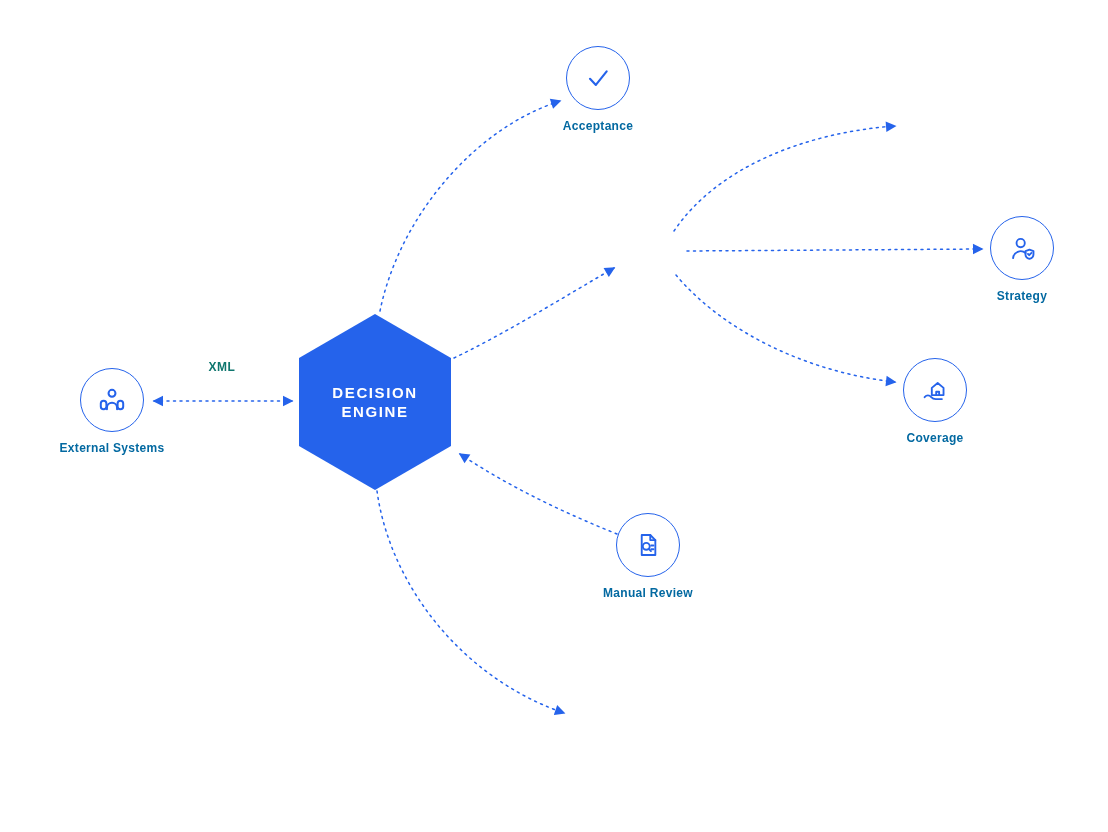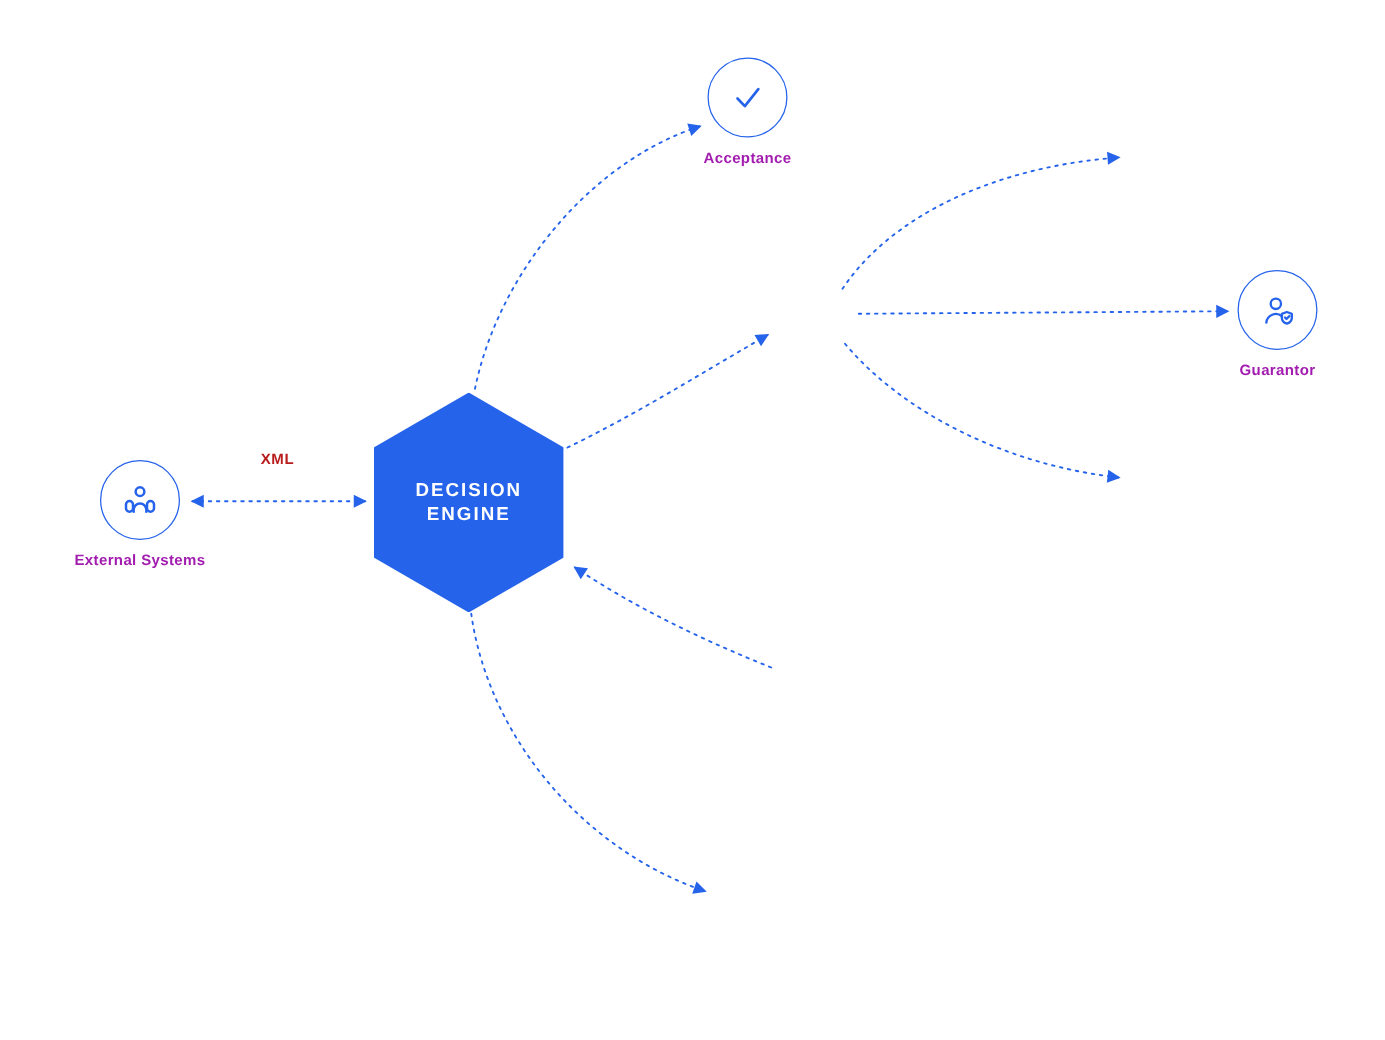--- a/index.html
+++ b/index.html
@@ -22,38 +22,38 @@
     width:64px;height:64px;border-radius:50%;
     background:#ffffff;border:1.6px solid #2563eb;
     display:flex;align-items:center;justify-content:center;
     box-sizing:border-box;
   }
   .node-circle.filled{background:#2563eb;border-color:#2563eb;}
   .node-circle svg{width:32px;height:32px;display:block;}
   .node-label{
     margin-top:10px;
     font-size:12px;font-weight:700;letter-spacing:.3px;
-    color:#a21caf;text-align:left;line-height:13px;
+    color:#0369a1;text-align:left;line-height:13px;
     white-space:nowrap;
   }
   .hexagon{
     position:absolute;left:299px;top:314px;
     width:152px;height:176px;
     background:#2563eb;
     clip-path:polygon(50% 0%,100% 25%,100% 75%,50% 100%,0% 75%,0% 25%);
     display:flex;flex-direction:column;align-items:center;justify-content:center;
     gap:2px;
   }
   .hexagon div{
     color:#ffffff;font-size:15px;font-weight:700;letter-spacing:1.6px;
     text-align:center;
   }
   .edge-label{
     position:absolute;left:222px;top:360px;transform:translateX(-50%);
-    font-size:12px;font-weight:700;letter-spacing:.5px;color:#b91c1c;
+    font-size:12px;font-weight:700;letter-spacing:.5px;color:#0f766e;
   }
 </style>
 </head>
 <body>
 
 <div class="canvas">
 
   <svg class="connectors">
     <defs>
       <marker id="arrow" viewBox="0 0 8 8" markerWidth="8" markerHeight="8" refX="6.5" refY="4" orient="auto-start-reverse">
@@ -104,19 +104,41 @@
 
   <div class="node" style="left:1022px;top:216px;">
     <div class="node-circle">
       <svg viewBox="0 0 24 24" fill="none" stroke="#2563eb" stroke-width="1.4" stroke-linecap="round" stroke-linejoin="round">
         <circle cx="11" cy="8.3" r="3.1"></circle>
         <path d="M5.3 19.6a5.7 5.7 0 0 1 9.4-3.8"></path>
         <path d="M17.6 13.2l3 1.1v2.3c0 1.7-1.2 3-3 3.6-1.8-.6-3-1.9-3-3.6v-2.3z"></path>
         <path d="M16.5 16.5l.9.9 1.7-1.7"></path>
       </svg>
     </div>
-    <div class="node-label">Guarantor</div>
+    <div class="node-label">Strategy</div>
   </div>
 
+  <div class="node" style="left:935px;top:358px;">
+    <div class="node-circle">
+      <svg viewBox="0 0 24 24" fill="none" stroke="#2563eb" stroke-width="1.4" stroke-linecap="round" stroke-linejoin="round">
+        <path d="M9.6 10.4L14 6.8l4.4 3.6v5.4H9.6z"></path>
+        <path d="M12.9 15.8v-2.5h2.2v2.5"></path>
+        <path d="M4.2 17.4c1.6-1.8 3.4-1.8 5 0 .9 1 2.1 1.4 3.4 1.4h4.6"></path>
+      </svg>
+    </div>
+    <div class="node-label">Coverage</div>
+  </div>
 
+  <div class="node" style="left:648px;top:513px;">
+    <div class="node-circle">
+      <svg viewBox="0 0 24 24" fill="none" stroke="#2563eb" stroke-width="1.4" stroke-linecap="round" stroke-linejoin="round">
+        <path d="M7.3 4.5h6.4l3.8 3.8v11.2H7.3z"></path>
+        <path d="M13.7 4.5v3.8h3.8"></path>
+        <path d="M14.4 12.4h1.7M14.4 15.2h1.7"></path>
+        <circle cx="10.7" cy="13" r="2.6" fill="#ffffff"></circle>
+        <path d="M12.5 14.9l1.7 1.7"></path>
+      </svg>
+    </div>
+    <div class="node-label">Manual Review</div>
+  </div>
 
 
 </div>
 
 </body></html>

